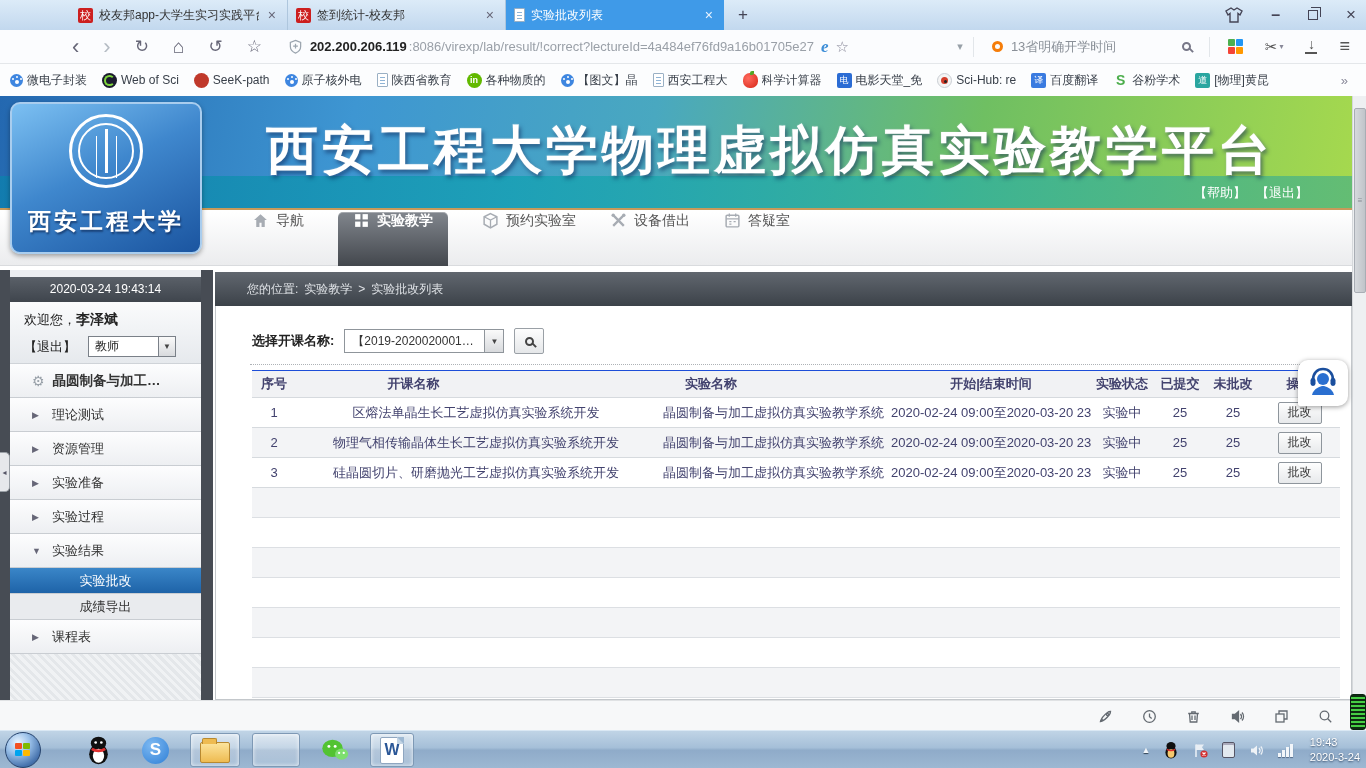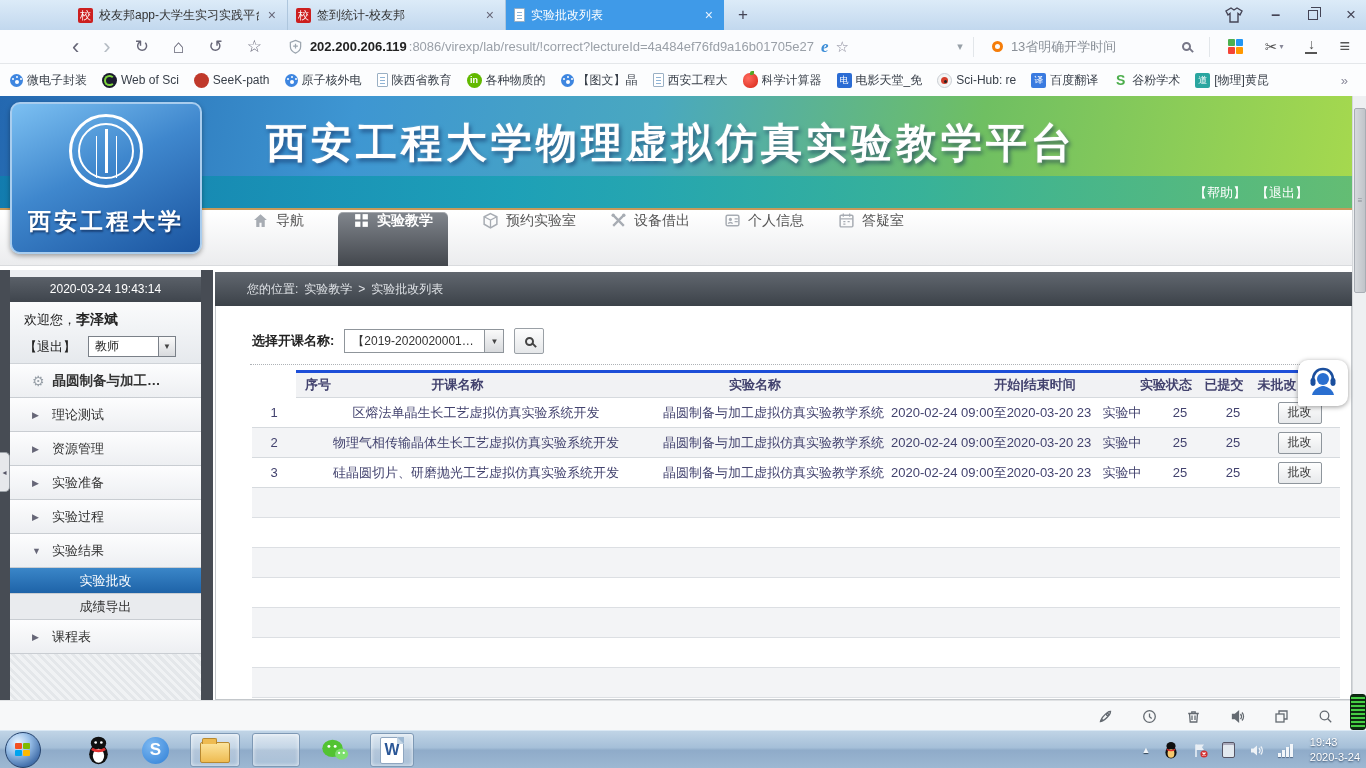--- a/index.html
+++ b/index.html
@@ -83,21 +83,21 @@
   .sgreen { color:#4cae4c; font-weight:bold; font-size:14px; background:transparent; }
   .dao { background:#2aa6a0; }
   .bm-more { position:absolute; right:18px; color:#889; font-size:13px; }
 
   
   .banner { position:absolute; top:96px; left:0; width:1352px; height:114px;
     background:linear-gradient(100deg,#2468b0 0%,#3e96d2 26%,#49a8c0 48%,#6fbf62 72%,#a6d94e 100%);
     border-bottom:2px solid #c89a5a; }
   .banner::after { content:""; position:absolute; left:0; right:0; bottom:0; height:32px;
     background:linear-gradient(to right,#0f7fae,#17a0b4 38%,#2fb0a0 68%,#58b87a 100%); opacity:.85; }
-  .banner-title { position:absolute; left:266px; top:20px; z-index:2; font-size:41px; font-weight:bold; color:#fff;
+  .banner-title { position:absolute; left:266px; top:20px; z-index:2; font-size:52px; font-weight:bold; color:#fff;
     letter-spacing:4px; text-shadow:2px 3px 4px rgba(8,30,80,.55),0 0 2px rgba(255,255,255,.4); white-space:nowrap; }
   .banner-links { position:absolute; right:44px; bottom:6px; z-index:3; display:flex; gap:10px; color:#fff; font-size:13px; }
   .logo-panel { position:absolute; left:10px; top:102px; width:192px; height:152px; z-index:6;
     background:linear-gradient(155deg,#7cc0f2 0%,#3f87cd 45%,#1b55a0 100%); border:2px solid #a9cdee; border-radius:10px;
     box-shadow:0 2px 5px rgba(0,0,0,.35); display:flex; flex-direction:column; align-items:center; }
   .emblem { margin-top:10px; width:74px; height:74px; border-radius:50%; border:3px solid #fff; position:relative; }
   .emblem::before { content:""; position:absolute; inset:6px; border-radius:50%; border:2px solid #fff; }
   .emblem::after { content:""; position:absolute; left:50%; top:12px; bottom:12px; width:3px; margin-left:-1.5px; background:#fff;
     box-shadow:-10px 6px 0 -1px #fff,10px 6px 0 -1px #fff; }
   .logo-caption { margin-top:18px; color:#fff; font-size:23px; font-weight:bold; letter-spacing:3px;
@@ -152,21 +152,21 @@
   .course-select .val { flex:1; font-size:12px; color:#333; padding-left:7px; overflow:hidden; white-space:nowrap; }
   .course-select .btn { width:19px; height:100%; border-left:1px solid #8f959b; background:linear-gradient(#fafafa,#d8dadd);
     display:flex; align-items:center; justify-content:center; font-size:8px; color:#444; }
   .search-btn { width:30px; height:26px; border:1px solid #9aa0a6; background:linear-gradient(#fdfdfd,#e5e7e9);
     border-radius:2px; display:flex; align-items:center; justify-content:center; }
   .search-btn .mag { border-color:#444; }
   .search-btn .mag::after { background:#444; }
   .dotline { position:absolute; left:34px; right:11px; top:58px; border-top:1px dotted #aeb2b6; }
   .tbl { position:absolute; left:36px; right:11px; top:64px; }
   .tr { display:flex; align-items:center; height:30px; border-bottom:1px solid #d6dade; }
-  .tr.hdr { height:28px; background:#f1f2f4; border-top:3px solid #1d4ed8; font-weight:bold; color:#24365e; font-size:13px;margin-left:44px; }
+  .tr.hdr { height:28px; background:#f1f2f4; border-top:1px solid #1d4ed8; font-weight:bold; color:#24365e; font-size:13px; }
   .tr.odd { background:#fff; } .tr.even { background:#f3f4f6; }
   .td { font-size:13px; color:#42426e; text-align:center; overflow:hidden; white-space:nowrap; }
   .w-no{width:44px}.w-exp{width:360px}.w-course{width:235px}.w-time{width:200px}
   .w-status{width:62px}.w-sub{width:54px}.w-ung{width:52px}.w-op{flex:1}
   .grade-btn { display:inline-block; padding:1px 9px 2px; border:1px solid #8e959c; border-radius:2px;
     background:linear-gradient(#fefefe,#e7e9eb); font-size:12px; color:#333; }
   .stripe { height:30px; border-bottom:1px solid #dcdfe3; }
   .stripe.even { background:#f3f4f6; } .stripe.odd { background:#fff; }
 
   .support { position:absolute; left:1298px; top:360px; width:50px; height:46px; background:#fff;
@@ -402,28 +402,20 @@
     <div class="nav-item">
       <svg viewBox="0 0 16 16">
           <path d="M3 3l10 10M13 3L3 13" stroke="#a7acb3" stroke-width="2.2" fill="none"></path>
           <circle cx="3" cy="3" r="1.6" fill="#a7acb3"></circle>
           <circle cx="13" cy="3" r="1.6" fill="#a7acb3"></circle>
         </svg>
       <span>设备借出</span>
     </div>
     <div class="nav-item">
       <svg viewBox="0 0 16 16">
-          <rect x="2" y="3" width="12" height="10" rx="1.5" fill="none" stroke="#a7acb3" stroke-width="1.4"></rect>
-          <circle cx="6" cy="7" r="1.5" fill="#a7acb3"></circle>
-          <path d="M4 11c.5-1.5 3.5-1.5 4 0M10 6.5h3M10 9h3" stroke="#a7acb3" stroke-width="1.2" fill="none"></path>
-        </svg>
-      <span>个人信息</span>
-    </div>
-    <div class="nav-item">
-      <svg viewBox="0 0 16 16">
           <rect x="2" y="3" width="12" height="11" rx="1" fill="none" stroke="#a7acb3" stroke-width="1.4"></rect>
           <path d="M2 6.5h12M5 1.5v3M11 1.5v3M5 9h2M9 9h2M5 11.5h2" stroke="#a7acb3" stroke-width="1.2"></path>
         </svg>
       <span>答疑室</span>
     </div>
   </div>
 
   <div class="breadcrumb">
     <span>您的位置:</span>
     <span>实验教学</span>

